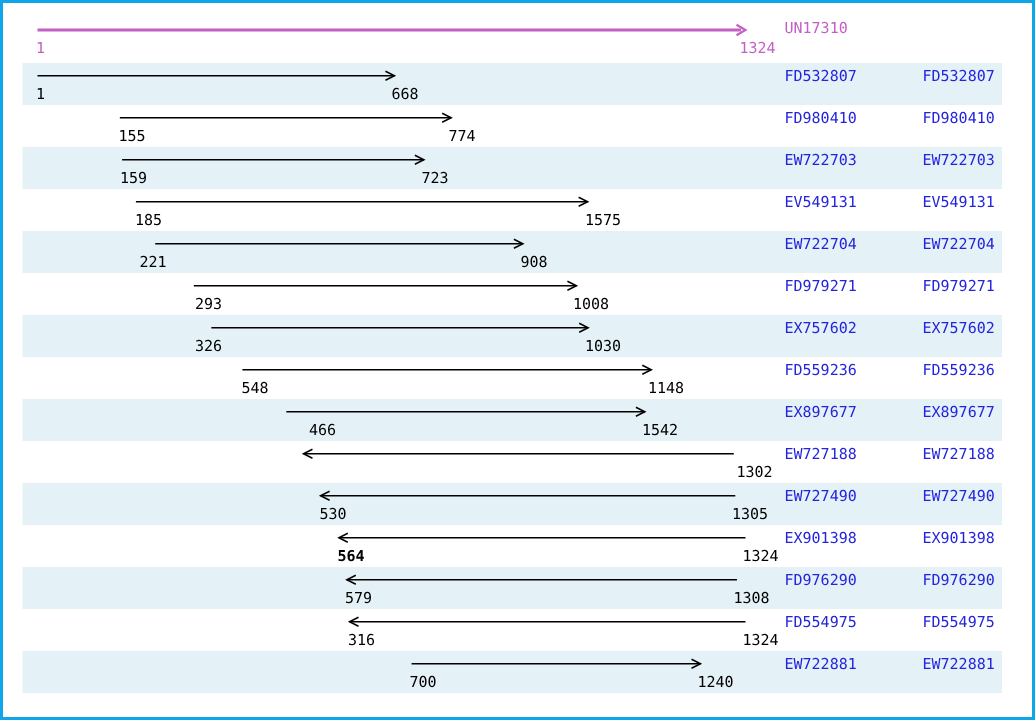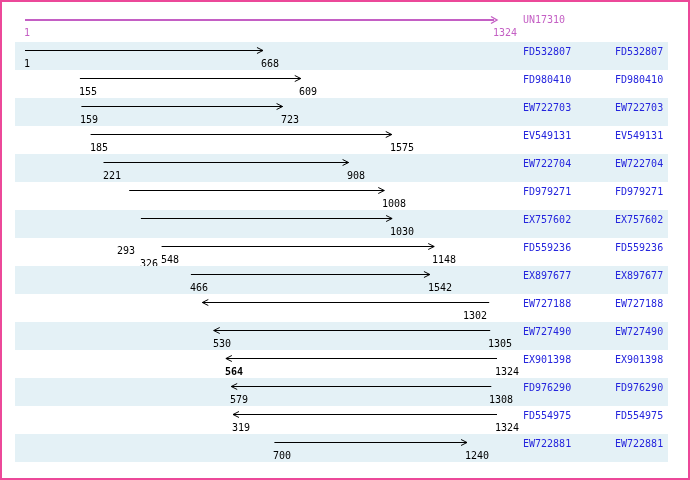--- a/index.html
+++ b/index.html
@@ -1,20 +1,20 @@
 <!DOCTYPE html>
 <html><head>
 <meta charset="utf-8">
 <style>
   html,body{margin:0;padding:0;background:#fff;}
   #frame{
     position:relative;
     width:690px;height:480px;
     box-sizing:border-box;
-    border:2px solid #ec4899;
+    border:2px solid #0ea5e9;
     background:#ffffff;
     font-family:"DejaVu Sans Mono", monospace;
     overflow:hidden;
   }
   #canvas{position:absolute;inset:0;}
   .abs{position:absolute;white-space:nowrap;}
   
   #consensus-svg{position:absolute;left:0;top:0;}
   .c-label{color:#c45fc4;font-size:10px;line-height:11px;}
   #consensus-name{left:521px;top:12px;text-decoration:none;}
@@ -54,21 +54,21 @@
     <span class="coord end" style="left: 246px;">668</span>
     <a class="acc col1" href="#">FD532807</a>
     <a class="acc col2" href="#">FD532807</a>
   </div>
         <div class="row">
     <svg width="653" height="28" viewBox="0 0 653 28">
       <line class="shaft" y1="8.5" y2="8.5" stroke="#000" stroke-width="1" x1="64.9" x2="285.8"></line>
       <polyline class="head" fill="none" stroke="#000" stroke-width="1" points="279.7792894935752,5.5 285.8,8.5 279.7792894935752,11.5"></polyline>
     </svg>
     <span class="coord start" style="left: 64px;">155</span>
-    <span class="coord end" style="left: 284px;">609</span>
+    <span class="coord end" style="left: 284px;">774</span>
     <a class="acc col1" href="#">FD980410</a>
     <a class="acc col2" href="#">FD980410</a>
   </div>
         <div class="row stripe">
     <svg width="653" height="28" viewBox="0 0 653 28">
       <line class="shaft" y1="8.5" y2="8.5" stroke="#000" stroke-width="1" x1="66.4" x2="267.6"></line>
       <polyline class="head" fill="none" stroke="#000" stroke-width="1" points="261.5842781557067,5.5 267.6,8.5 261.5842781557067,11.5"></polyline>
     </svg>
     <span class="coord start" style="left: 65px;">159</span>
     <span class="coord end" style="left: 266px;">723</span>
@@ -83,72 +83,72 @@
     <span class="coord start" style="left: 75px;">185</span>
     <span class="coord end" style="left: 375px;">1575</span>
     <a class="acc col1" href="#">EV549131</a>
     <a class="acc col2" href="#">EV549131</a>
   </div>
         <div class="row stripe">
     <svg width="653" height="28" viewBox="0 0 653 28">
       <line class="shaft" y1="8.5" y2="8.5" stroke="#000" stroke-width="1" x1="88.5" x2="333.6"></line>
       <polyline class="head" fill="none" stroke="#000" stroke-width="1" points="327.5857898715042,5.5 333.6,8.5 327.5857898715042,11.5"></polyline>
     </svg>
-    <span class="coord start" style="left: 88px;">221</span>
+    <span class="coord start" style="left: 78px;">221</span>
     <span class="coord end" style="left: 332px;">908</span>
     <a class="acc col1" href="#">EW722704</a>
     <a class="acc col2" href="#">EW722704</a>
   </div>
         <div class="row">
     <svg width="653" height="28" viewBox="0 0 653 28">
       <line class="shaft" y1="8.5" y2="8.5" stroke="#000" stroke-width="1" x1="114.2" x2="369.3"></line>
       <polyline class="head" fill="none" stroke="#000" stroke-width="1" points="363.26228269085414,5.5 369.3,8.5 363.26228269085414,11.5"></polyline>
     </svg>
-    <span class="coord start" style="left: 102px; margin-top: 47px;">293</span>
+    <span class="coord start" style="left: 115px;">293</span>
     <span class="coord end" style="left: 367px;">1008</span>
     <a class="acc col1" href="#">FD979271</a>
     <a class="acc col2" href="#">FD979271</a>
   </div>
         <div class="row stripe">
     <svg width="653" height="28" viewBox="0 0 653 28">
       <line class="shaft" y1="8.5" y2="8.5" stroke="#000" stroke-width="1" x1="125.9" x2="377.1"></line>
       <polyline class="head" fill="none" stroke="#000" stroke-width="1" points="371.11111111111114,5.5 377.1,8.5 371.11111111111114,11.5"></polyline>
     </svg>
-    <span class="coord start" style="left: 125px; margin-top: 32px;">326</span>
+    <span class="coord start" style="left: 115px;">326</span>
     <span class="coord end" style="left: 375px;">1030</span>
     <a class="acc col1" href="#">EX757602</a>
     <a class="acc col2" href="#">EX757602</a>
   </div>
         <div class="row">
     <svg width="653" height="28" viewBox="0 0 653 28">
       <line class="shaft" y1="8.5" y2="8.5" stroke="#000" stroke-width="1" x1="146.6" x2="419.2"></line>
       <polyline class="head" fill="none" stroke="#000" stroke-width="1" points="413.2093726379441,5.5 419.2,8.5 413.2093726379441,11.5"></polyline>
     </svg>
     <span class="coord start" style="left: 146px;">548</span>
     <span class="coord end" style="left: 417px;">1148</span>
     <a class="acc col1" href="#">FD559236</a>
     <a class="acc col2" href="#">FD559236</a>
   </div>
         <div class="row stripe">
     <svg width="653" height="28" viewBox="0 0 653 28">
       <line class="shaft" y1="8.5" y2="8.5" stroke="#000" stroke-width="1" x1="175.9" x2="414.9"></line>
       <polyline class="head" fill="none" stroke="#000" stroke-width="1" points="408.92819349962207,5.5 414.9,8.5 408.92819349962207,11.5"></polyline>
     </svg>
-    <span class="coord start" style="left: 175px; text-align: right;">466</span>
+    <span class="coord start" style="left: 191px; text-align: right;">466</span>
     <span class="coord end" style="left: 413px;">1542</span>
     <a class="acc col1" href="#">EX897677</a>
     <a class="acc col2" href="#">EX897677</a>
   </div>
         <div class="row">
     <svg width="653" height="28" viewBox="0 0 653 28">
       <line class="shaft" y1="8.5" y2="8.5" stroke="#000" stroke-width="1" x1="187.3" x2="474.2"></line>
       <polyline class="head" fill="none" stroke="#000" stroke-width="1" points="193.31216931216932,5.5 187.3,8.5 193.31216931216932,11.5"></polyline>
     </svg>
     <span class="coord start" style="left: 186px; margin-top: 16px;">498</span>
-    <span class="coord end" style="left: 448px;">1302</span>
+    <span class="coord end" style="left: 476px;">1302</span>
     <a class="acc col1" href="#">EW727188</a>
     <a class="acc col2" href="#">EW727188</a>
   </div>
         <div class="row stripe">
     <svg width="653" height="28" viewBox="0 0 653 28">
       <line class="shaft" y1="8.5" y2="8.5" stroke="#000" stroke-width="1" x1="198.7" x2="475.2"></line>
       <polyline class="head" fill="none" stroke="#000" stroke-width="1" points="204.72864701436131,5.5 198.7,8.5 204.72864701436131,11.5"></polyline>
     </svg>
     <span class="coord start" style="left: 198px;">530</span>
     <span class="coord end" style="left: 473px;">1305</span>
@@ -173,21 +173,21 @@
     <span class="coord start" style="left: 215px;">579</span>
     <span class="coord end" style="left: 474px;">1308</span>
     <a class="acc col1" href="#">FD976290</a>
     <a class="acc col2" href="#">FD976290</a>
   </div>
         <div class="row">
     <svg width="653" height="28" viewBox="0 0 653 28">
       <line class="shaft" y1="8.5" y2="8.5" stroke="#000" stroke-width="1" x1="218.0" x2="482.0"></line>
       <polyline class="head" fill="none" stroke="#000" stroke-width="1" points="223.9939531368103,5.5 218.0,8.5 223.9939531368103,11.5"></polyline>
     </svg>
-    <span class="coord start" style="left: 217px;">319</span>
+    <span class="coord start" style="left: 217px;">316</span>
     <span class="coord end" style="left: 480px;">1324</span>
     <a class="acc col1" href="#">FD554975</a>
     <a class="acc col2" href="#">FD554975</a>
   </div>
         <div class="row stripe">
     <svg width="653" height="28" viewBox="0 0 653 28">
       <line class="shaft" y1="8.5" y2="8.5" stroke="#000" stroke-width="1" x1="259.4" x2="452.0"></line>
       <polyline class="head" fill="none" stroke="#000" stroke-width="1" points="446.0317460317461,5.5 452.0,8.5 446.0317460317461,11.5"></polyline>
     </svg>
     <span class="coord start" style="left: 258px;">700</span>

